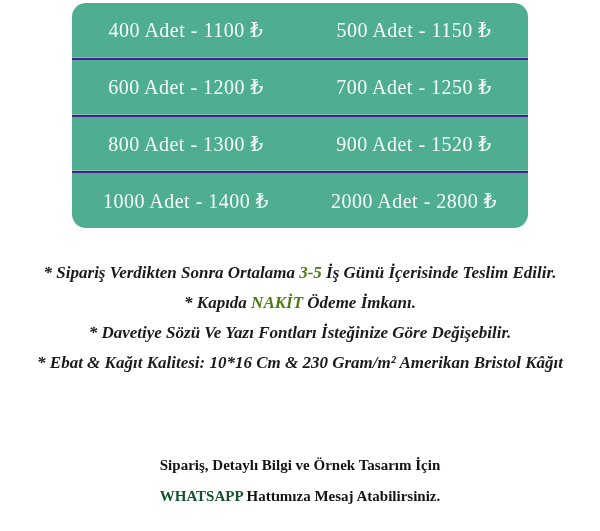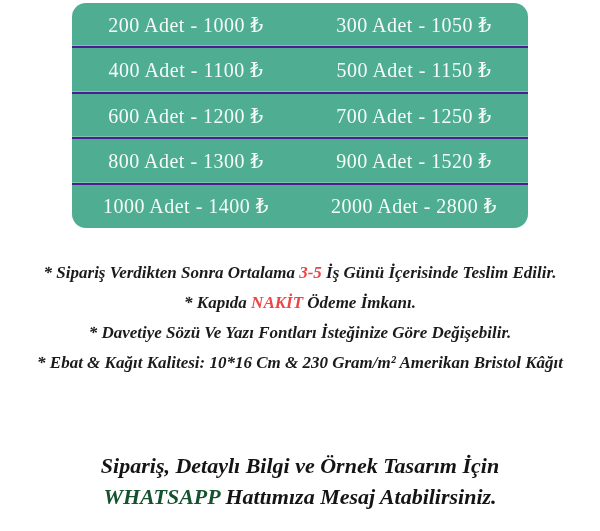--- a/index.html
+++ b/index.html
@@ -45,49 +45,44 @@
     text-align: center;
   }
   .note {
     font-style: italic;
     font-weight: bold;
     font-size: 17px;
     line-height: 30px;
     color: #1B1B1B;
     white-space: nowrap;
   }
-  .hl-red { color: #ef4444; }
+  .hl-red { color: #4d7c0f; }
   .hl-green { color: #14532d; }
 
   
   .footer {
     position: absolute;
     left: 0; top: 450px;
     width: 600px;
     text-align: center;
   }
   .footer-line {
-    font-style: italic;
     font-weight: bold;
-    font-size: 22px;
+    font-size: 15px;
     line-height: 31px;
     color: #141414;
     white-space: nowrap;
   }
 </style>
 </head>
 <body>
 
 <div class="canvas">
 
   <div class="price-table">
-    <div class="price-row">
-      <div class="price-cell">200 Adet - 1000 ₺</div>
-      <div class="price-cell">300 Adet - 1050 ₺</div>
-    </div>
     <div class="price-row">
       <div class="price-cell">400 Adet - 1100 ₺</div>
       <div class="price-cell">500 Adet - 1150 ₺</div>
     </div>
     <div class="price-row">
       <div class="price-cell">600 Adet - 1200 ₺</div>
       <div class="price-cell">700 Adet - 1250 ₺</div>
     </div>
     <div class="price-row">
       <div class="price-cell">800 Adet - 1300 ₺</div>

